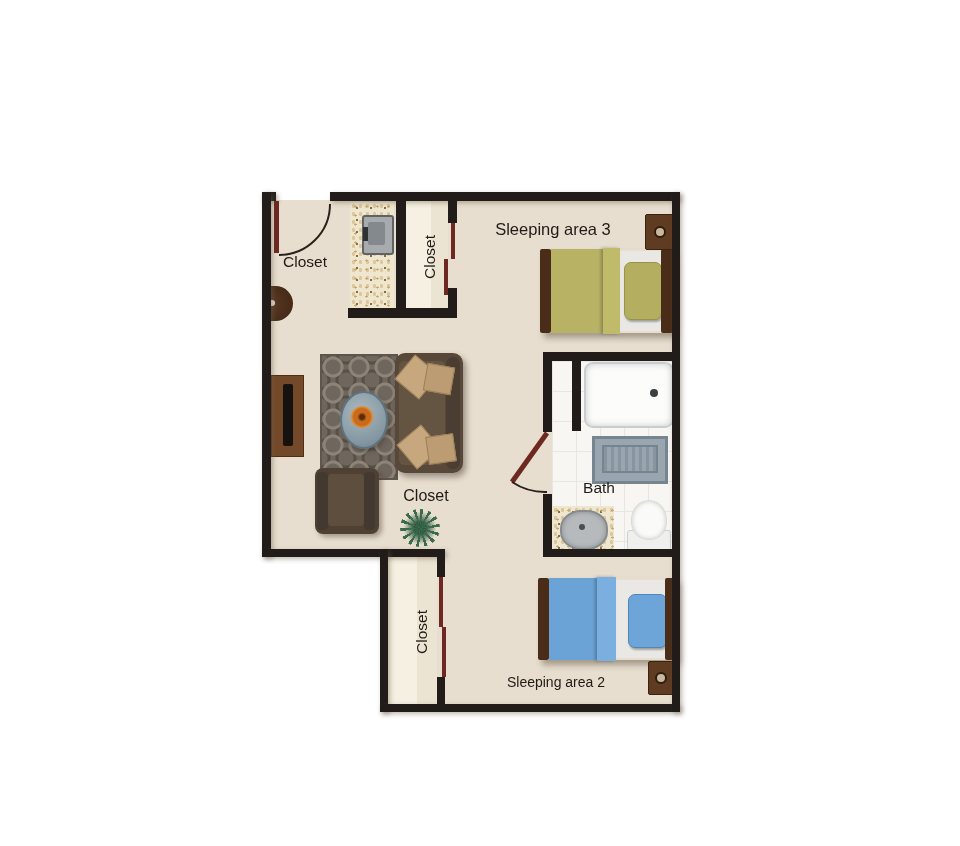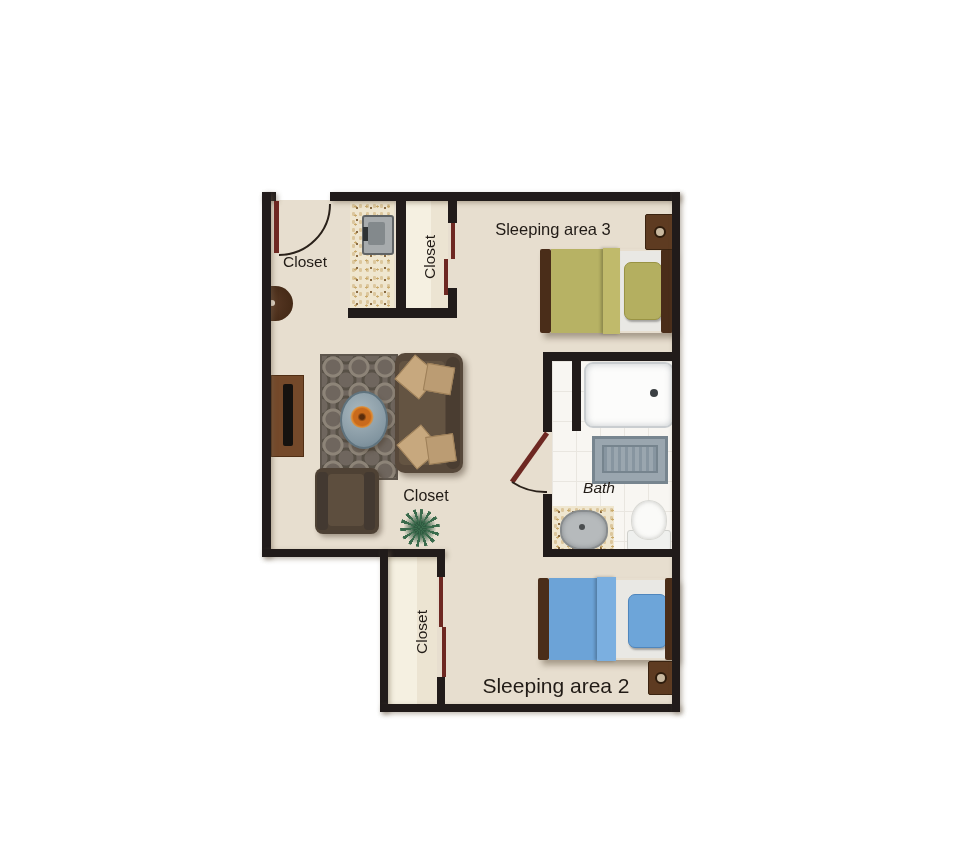--- a/index.html
+++ b/index.html
@@ -174,17 +174,17 @@
   <svg class="overlay" width="960" height="846" viewBox="0 0 960 846">
     <path d="M 330 204 A 51 51 0 0 1 279 255" stroke="#2a211a" stroke-width="2" fill="none"></path>
     <line x1="547" y1="433" x2="512" y2="482" stroke="#6e2822" stroke-width="5"></line>
     <path d="M 512 482 A 60 60 0 0 0 547 492" stroke="#2a211a" stroke-width="2" fill="none"></path>
   </svg>
 
   <div class="abs lbl" style="left:276px;top:253px;width:58px;">Closet</div>
   <div class="abs lbl lbl-rot" style="left:430px;top:257px;">Closet</div>
   <div class="abs lbl" style="left:480px;top:220px;width:146px;font-size:16.5px;">Sleeping area 3</div>
   <div class="abs lbl" style="left:396px;top:487px;width:60px;font-size:16px;">Closet</div>
-  <div class="abs lbl" style="left:574px;top:479px;width:50px;font-style:italic;">Bath</div>
+  <div class="abs lbl" style="left:574px;top:479px;width:50px;">Bath</div>
   <div class="abs lbl lbl-rot" style="left:422px;top:632px;">Closet</div>
-  <div class="abs lbl" style="left:480px;top:674px;width:152px;font-size:21px;">Sleeping area 2</div>
+  <div class="abs lbl" style="left:480px;top:674px;width:152px;font-size:14px;">Sleeping area 2</div>
 
 </div>
 
 </body></html>

